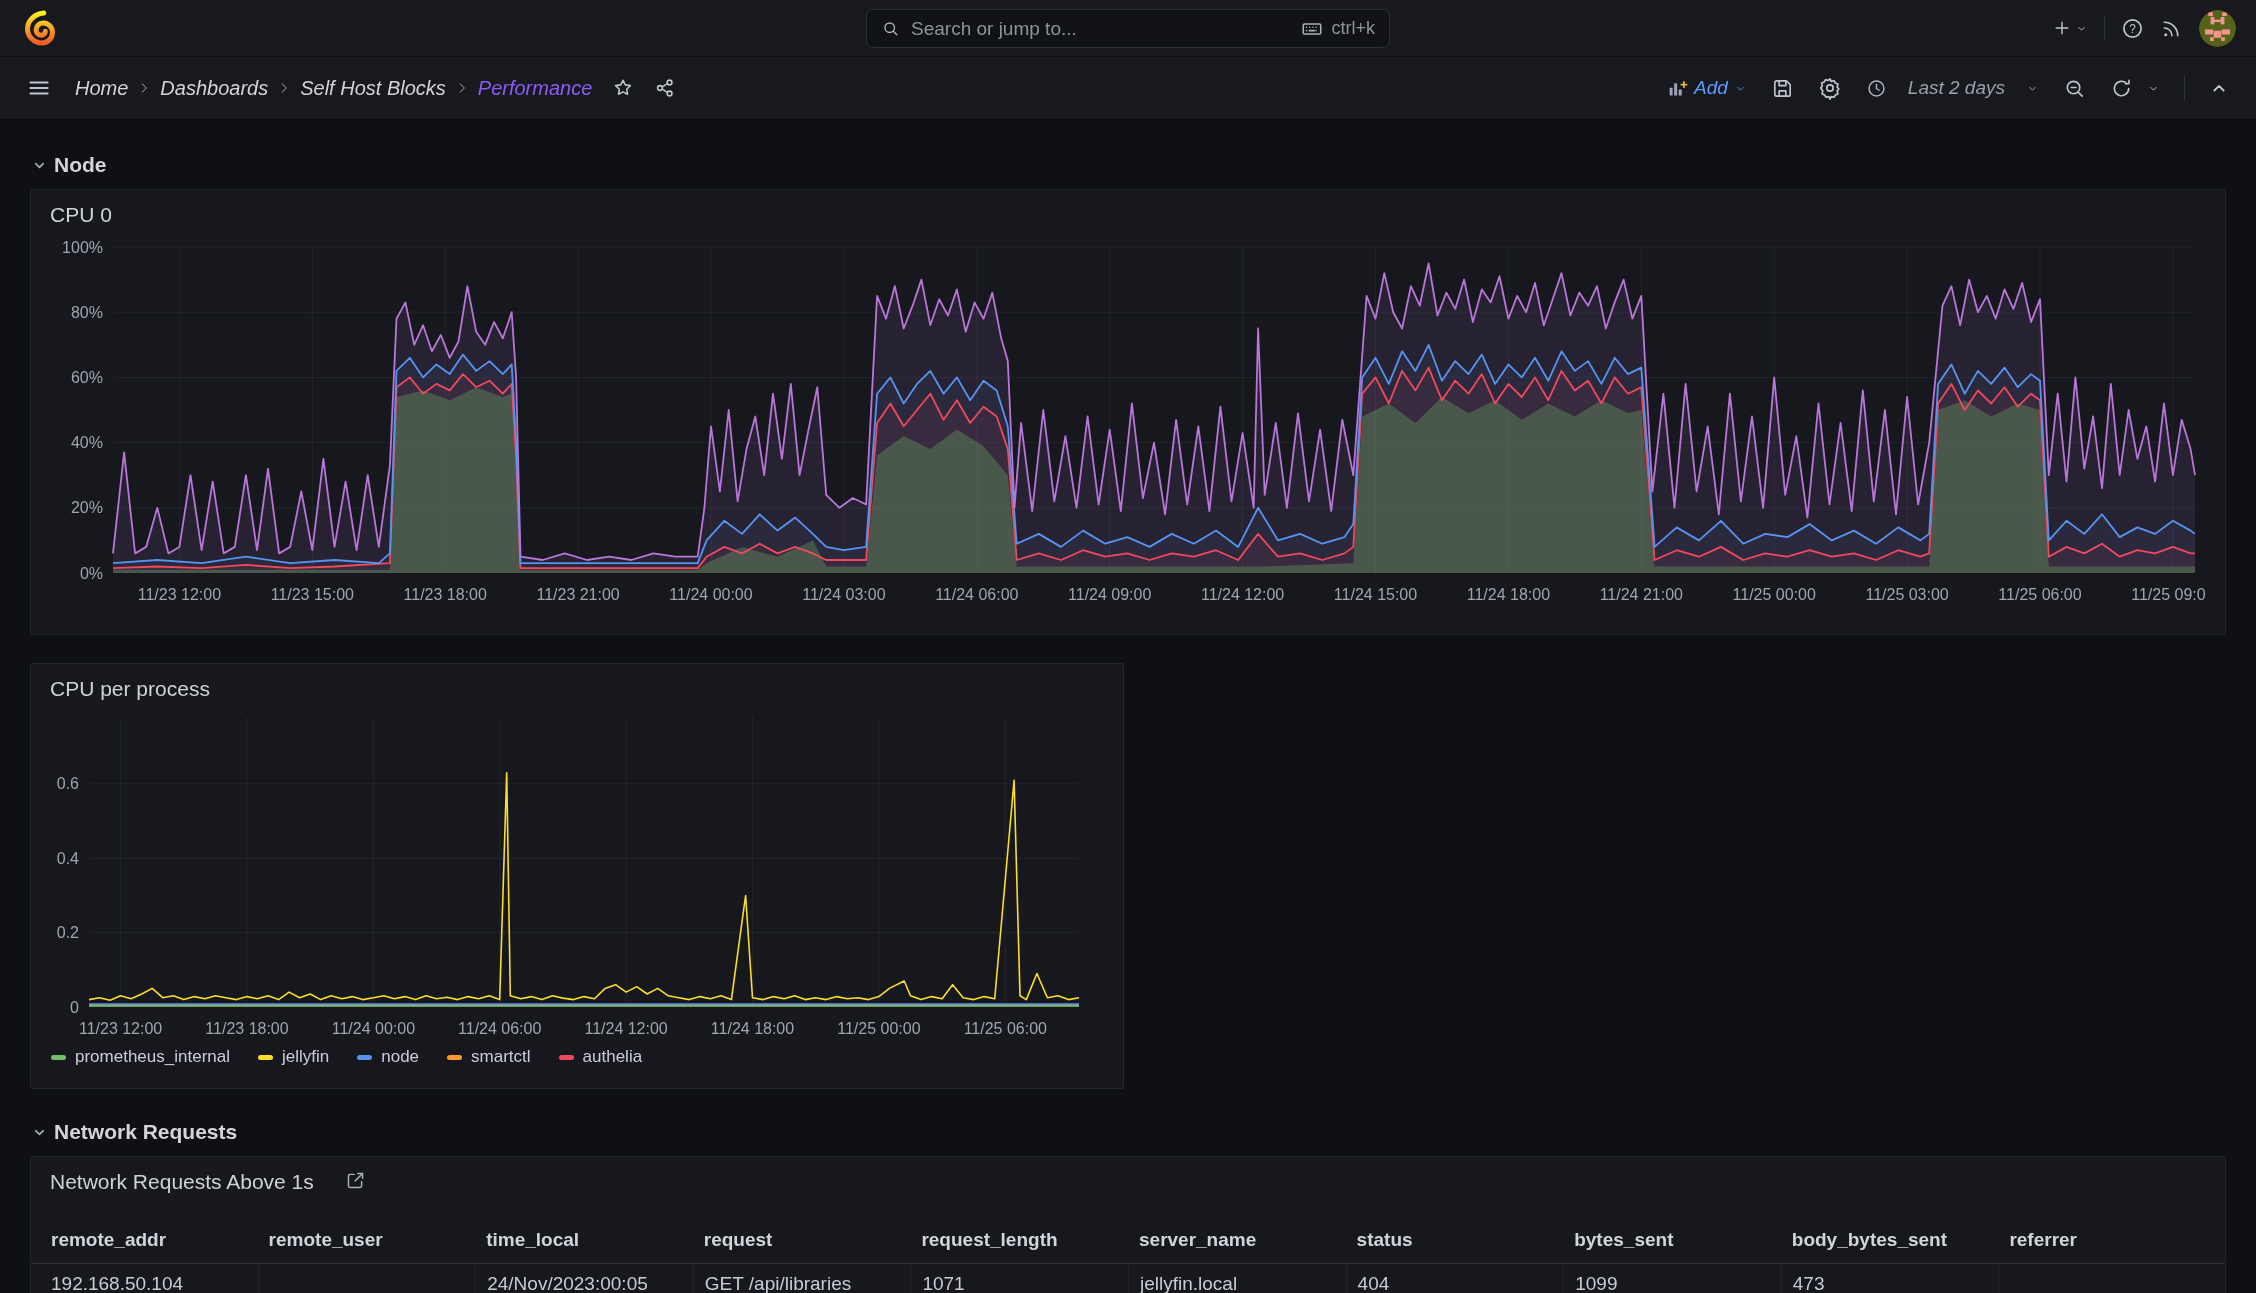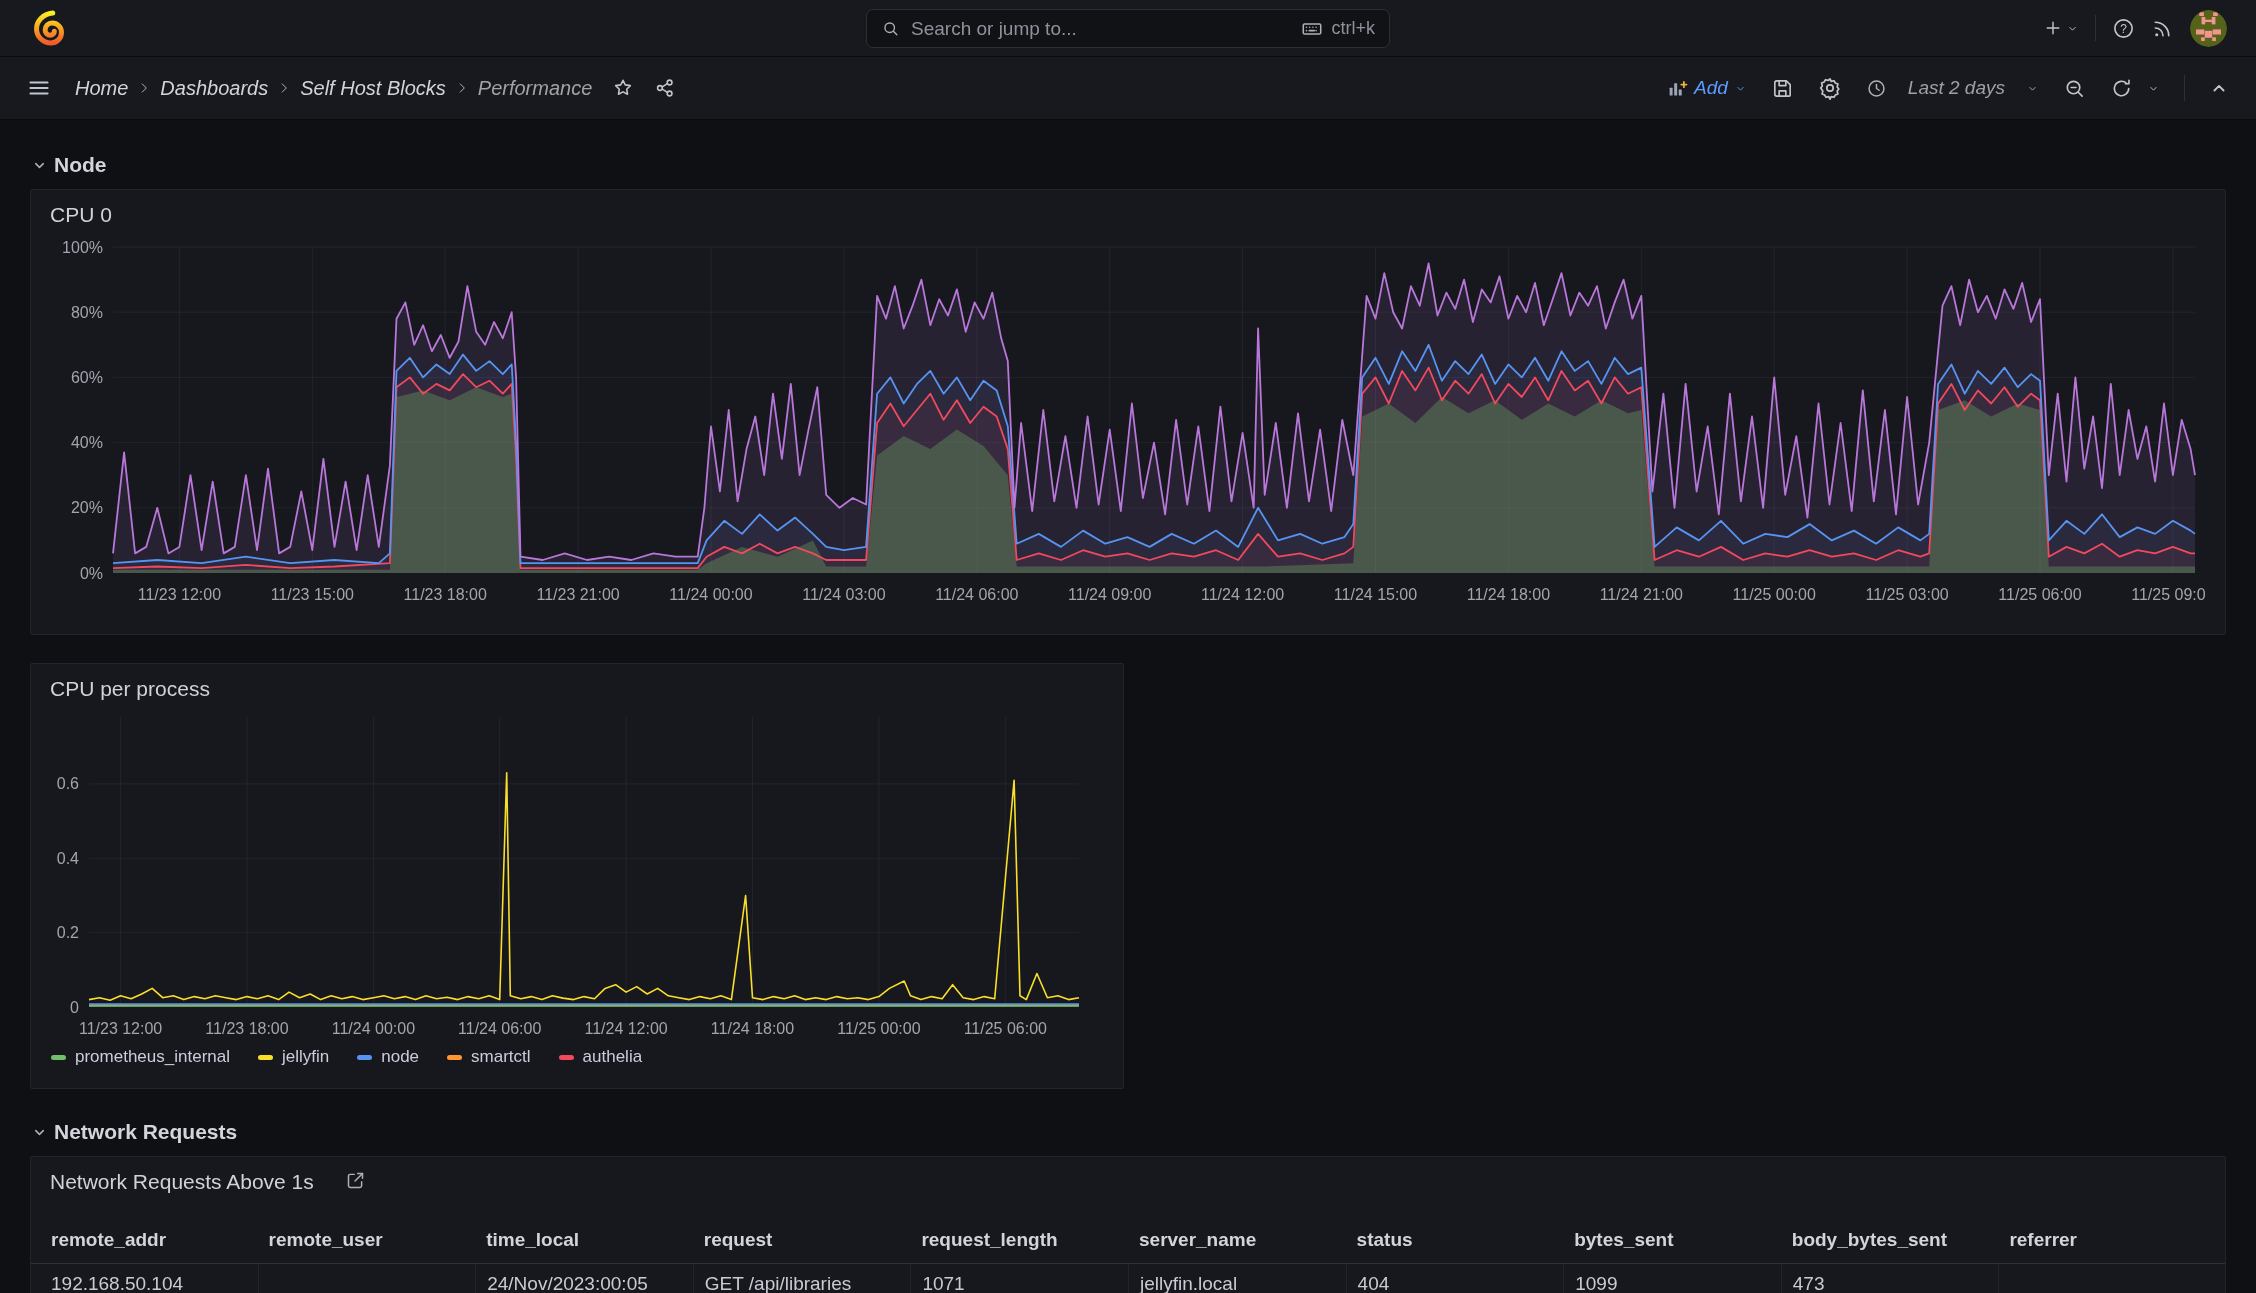--- a/index.html
+++ b/index.html
@@ -9,41 +9,41 @@
     background:#0e1014; color:#ccccdc;
     font-family:"Liberation Sans", sans-serif;
   }
   
   svg.ic { fill:none; stroke:#c3c5cd; stroke-width:1.7; stroke-linecap:round; stroke-linejoin:round; display:block; }
   svg.ic.dim { stroke:#aeb1ba; }
   .vdiv { width:1px; height:26px; background:#2c2f36; }
   
   .topnav {
     position:relative; height:57px; display:flex; align-items:center;
-    padding:0 29px; background:#17191e; border-bottom:1px solid #0a0b0d;
+    padding:0 20px; background:#17191e; border-bottom:1px solid #0a0b0d;
   }
   .logo { width:40px; height:40px; }
   .search {
     position:absolute; left:50%; top:9px; transform:translateX(-50%);
     width:524px; height:39px; background:#101216; border:1px solid #2c2f36;
     border-radius:7px; display:flex; align-items:center; gap:11px; padding:0 14px;
   }
   .search-ph { font-size:19px; color:#8f929b; flex:0 0 auto; }
   .search-right { margin-left:auto; display:flex; gap:8px; color:#8f929b; font-size:18px; }
   .tn-right { margin-left:auto; display:flex; align-items:center; gap:16px; }
   .plus-group { display:flex; align-items:center; gap:3px; }
   .avatar { width:37px; height:37px; border-radius:50%; overflow:hidden; }
   
   .subnav {
     height:63px; display:flex; align-items:center; padding:0 27px;
     background:#17191e; border-bottom:1px solid #090a0c;font-style:italic;
   }
   .breadcrumb { display:flex; align-items:center; margin-left:24px; font-size:20px; }
   .crumb { color:#d3d4db; }
-  .crumb.current { color:#a3a3a3; }
+  .crumb.current { color:#8b5cf6; }
   .crumb-sep { margin:0 9px; display:flex; }
   .bc-icons { display:flex; align-items:center; gap:20px; margin-left:20px; }
   .sn-right { margin-left:auto; display:flex; align-items:center; gap:24px; }
   .add-group { display:flex; align-items:center; gap:6px; }
   .add-label { color:#5e9bff; font-size:19px; }
   .time-group { display:flex; align-items:center; gap:21px; }
   .time-label { color:#9da0a8; font-size:19px; }
   .refresh-group { display:flex; align-items:center; gap:14px; }
   
   .content { padding:0 30px; }

